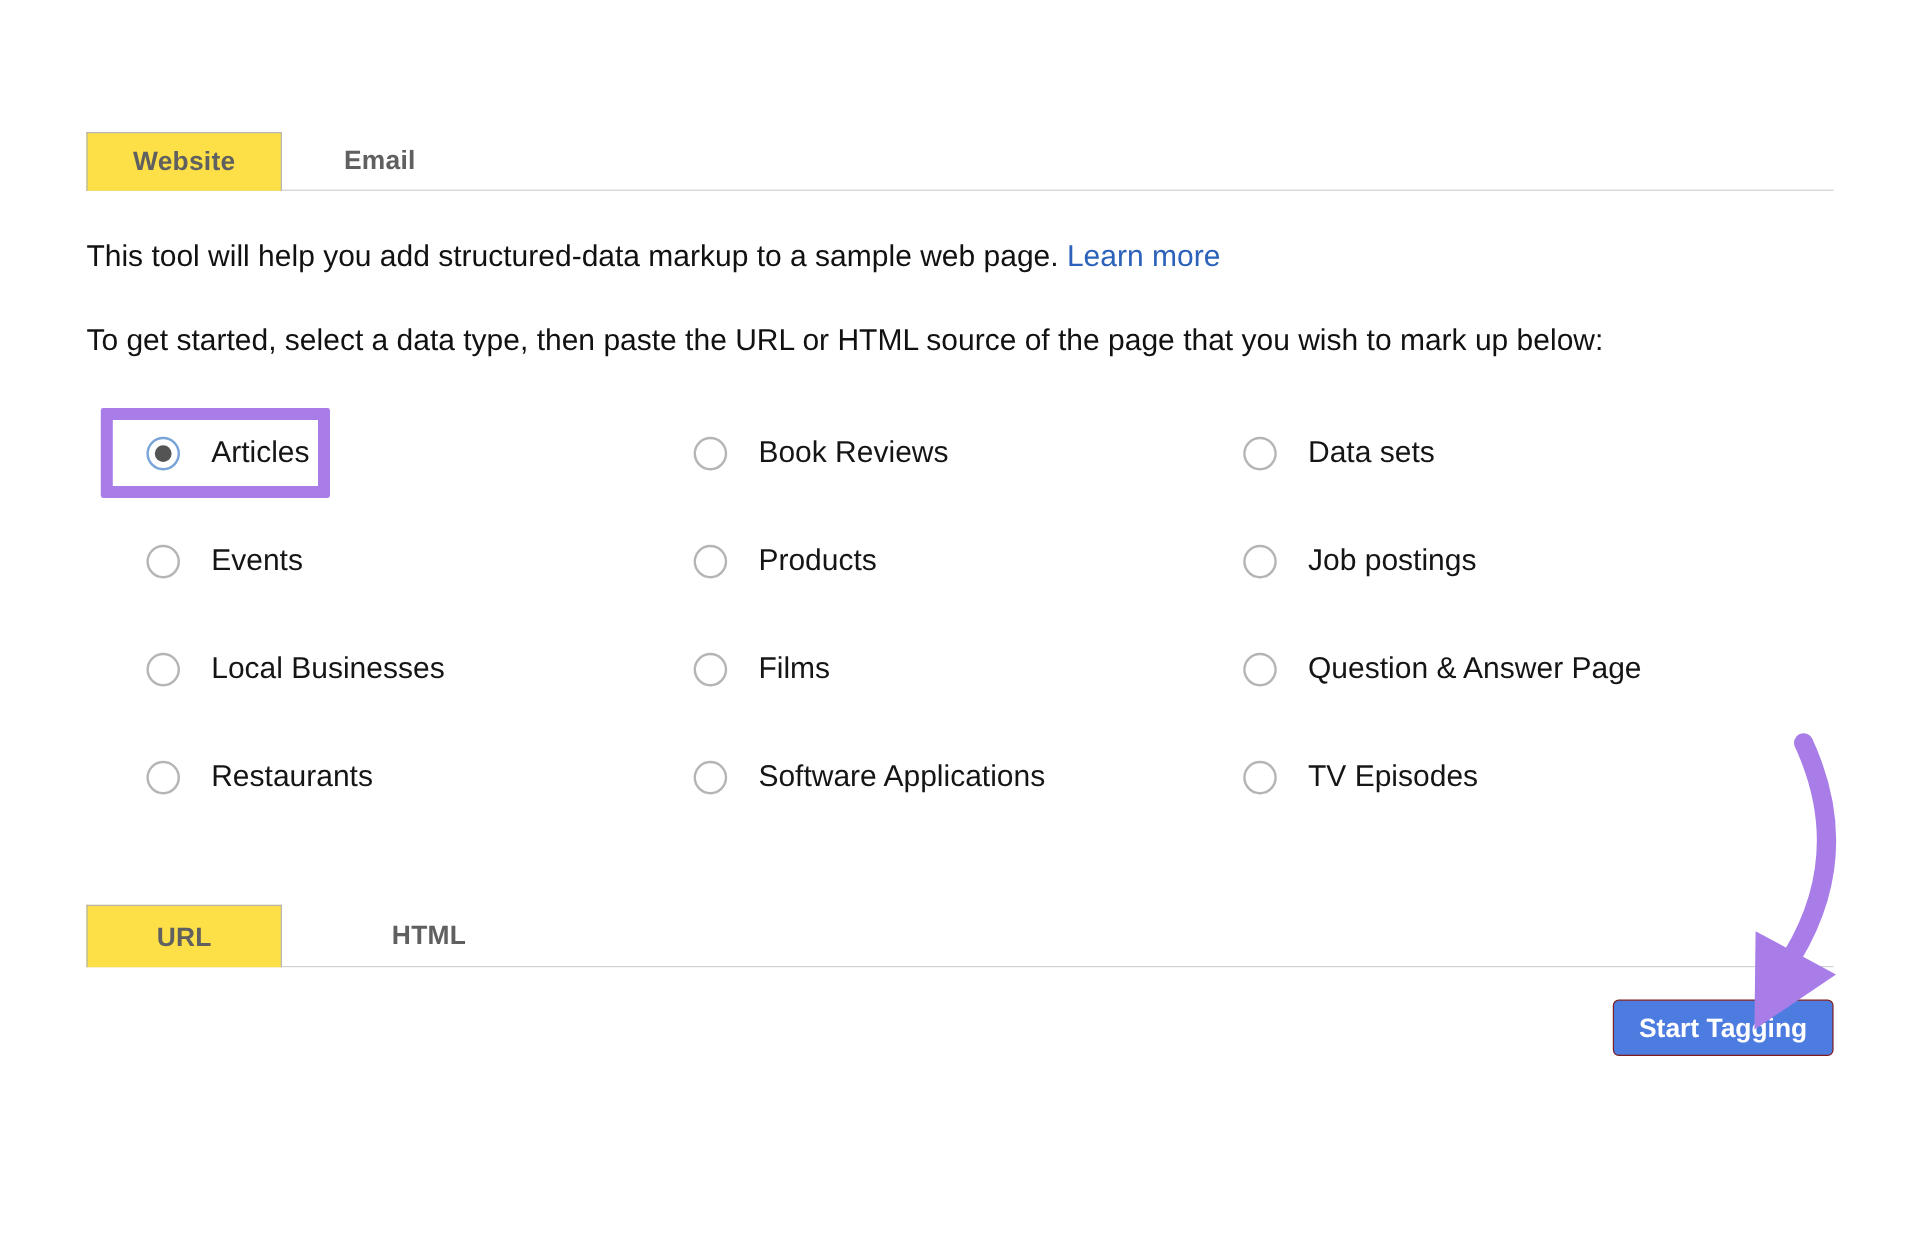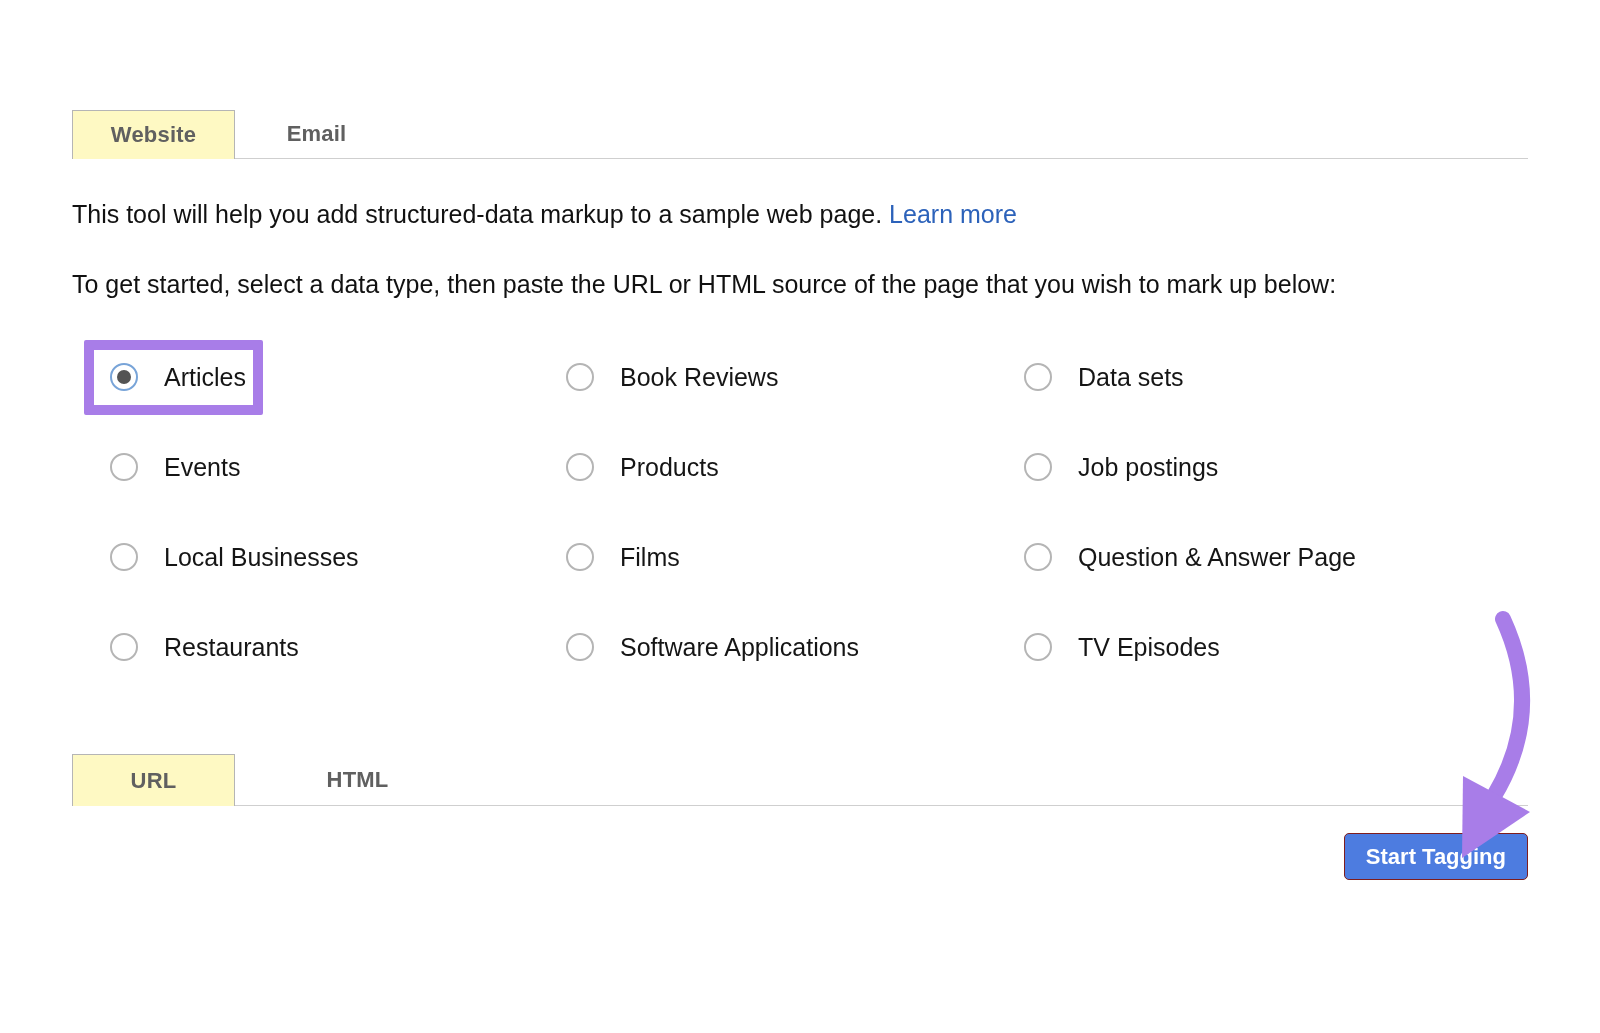--- a/index.html
+++ b/index.html
@@ -44,21 +44,21 @@
     font-size: 22px;
     font-weight: bold;
     color: #606060;
     cursor: pointer;
     letter-spacing: 0.2px;
   }
   .tabbar-2 .tab { height: 51px; }
   .tab.active {
     height: 49px;
     margin-bottom: -1px;
-    background: #fef9c3;
+    background: #fde047;
     border: 1px solid #b5b5b5;
     border-bottom: none;
   }
   .tabbar-2 .tab.active { height: 52px; }
 
   
   .intro, .instruction {
     margin: 40px 0 0 0;
     font-size: 25px;
     line-height: 30px;
@@ -76,24 +76,24 @@
     display: grid;
     grid-template-columns: 456px 458px 1fr;
     grid-template-rows: repeat(4, 90px);
     grid-auto-flow: column;
     align-items: center;
     justify-items: start;
     padding-left: 38px;
   }
   .opt {
     display: inline-flex;
-    align-items: flex-start;
+    align-items: flex-end;
     border: 10px solid transparent;
     border-radius: 2px;
-    padding: 13px 7px 13px 16px;
+    padding: 13px 7px 13px 28px;
     margin-left: -26px;
     cursor: pointer;
   }
   .opt.selected {
     border-color: var(--accent-purple, #a87de8);
     background: #fff;
   }
   .radio {
     flex: none;
     width: 28px;

